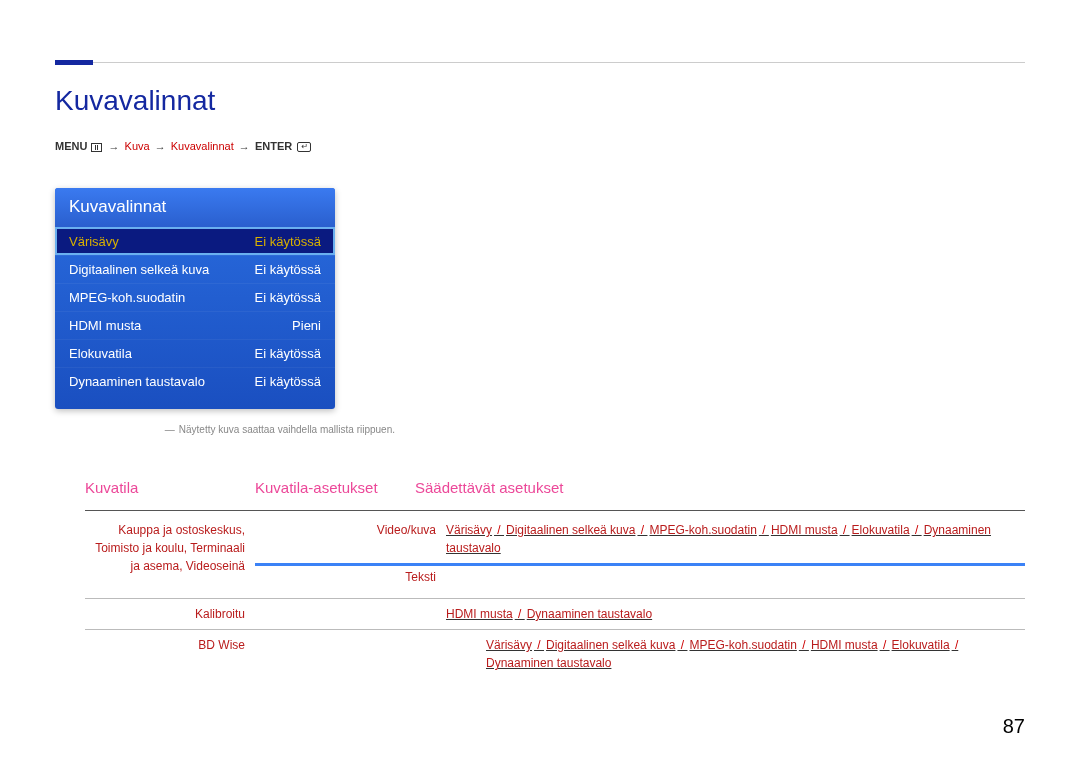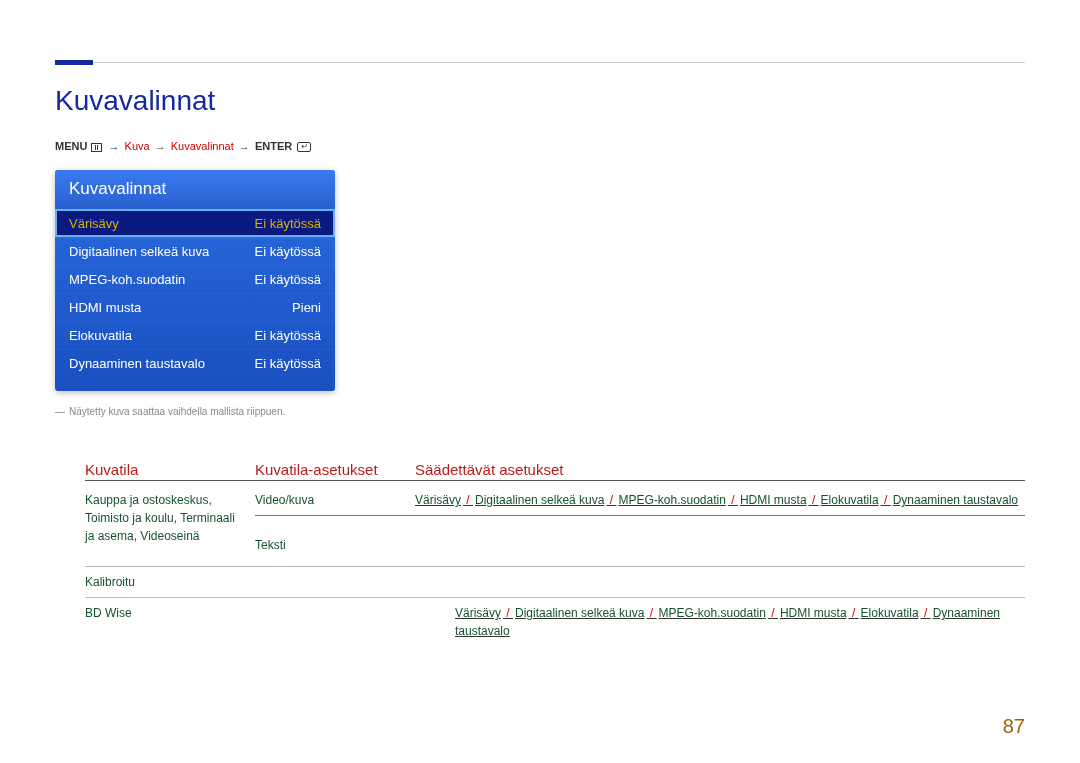--- a/index.html
+++ b/index.html
@@ -9,21 +9,21 @@
   
   .accent-bar { position: absolute; top: 60px; left: 55px; width: 38px; height: 5px; background: #1428a0; }
   .top-rule { position: absolute; top: 62px; left: 55px; right: 55px; border-top: 1px solid #ccc; }
 
   .main-title { color: #1428a0; font-size: 28px; font-weight: 400; margin-top: 25px; margin-bottom: 22px; }
 
   .content { display: flex; flex-direction: column; }
   .left-col { width: 340px; flex-shrink: 0; }
   .right-col { flex: 1; margin-left: 30px; }
 
-  .menu-path { font-size: 11px; color: #333; margin-bottom: 16px; line-height: 1.4; }
+  .menu-path { font-size: 11px; color: #333; margin-bottom: 34px; line-height: 1.4; }
   .menu-path .lbl-menu { font-weight: bold; }
   .menu-path .arrow { margin: 0 2px; }
   .menu-path .red { color: #c00; }
   .icon-box {
     display: inline-block; width: 11px; height: 9px; border: 1px solid #333;
     vertical-align: middle; position: relative; margin: 0 1px;
   }
   .icon-box::before, .icon-box::after {
     content: ""; position: absolute; top: 1px; bottom: 1px; width: 1px; background: #333;
   }
@@ -52,45 +52,45 @@
     padding: 6px 14px; font-size: 13px; color: #fff;
     border-top: 1px solid rgba(255,255,255,0.05);
   }
   .osd-row.selected {
     background: #0a1a80; color: #d8b000;
     outline: 2px solid #6ab0f0; outline-offset: -2px;
   }
   .osd-row .val { text-align: center; }
   .osd-pad { height: 14px; }
 
-  .osd-footnote { font-size: 10px; color: #888; margin-top: 14px; line-height: 1.4; }
+  .osd-footnote { font-size: 10px; color: #888; margin-top: 14px; line-height: 1.4; text-align: right; }
   .osd-footnote .dash { margin-right: 4px; }
 
   
   .tbl { width: 100%; font-size: 12px; }
   .tbl-head {
-    display: flex; border-bottom: 1px solid #555; padding-bottom: 2px; margin-bottom: 4px;
-    font-size: 15px; color: #b91c1c;
+    display: flex; border-bottom: 1px solid #555; padding-bottom: 14px; margin-bottom: 4px;
+    font-size: 15px; color: #ec4899;
   }
   .th1 { width: 170px; }
   .th2 { width: 160px; }
   .th3 { flex: 1; }
 
   .tbl-body-row { display: flex; border-bottom: 1px solid #bbb; padding: 6px 0; }
   .tbl-body-row:last-child { border-bottom: none; gap: 20px; }
   .td1 { width: 170px; padding-right: 10px; }
-  .td2 { width: 160px; padding-right: 10px; }
+  .td2 { width: 160px; padding-right: 10px; margin-left: 31px; }
   .td3 { flex: 1; text-decoration: underline; }
   .sub-row { display: flex; padding-bottom: 6px; }
-  .sub-row + .sub-row { padding-top: 20px; border-top: 1px solid #3b82f6; }
-  .tbl .red { color: #14532d; }
+  .sub-row + .sub-row { padding-top: 2px; border-top: 3px solid #3b82f6; }
+  .tbl .red { color: #b91c1c; text-align: right; }
   .tbl .sep { color: #c00; margin: 0 2px; }
   .tbl .line { line-height: 1.5; }
 
-  .page-num { position: absolute; bottom: 25px; right: 55px; font-size: 20px; color: #a16207; }
+  .page-num { position: absolute; bottom: 25px; right: 55px; font-size: 20px; color: #000000; }
 </style>
 </head>
 <body>
 
 <div class="page">
   <div class="top-rule"></div>
   <div class="accent-bar"></div>
 
   <div class="content">
     <div class="left-col">
@@ -163,20 +163,23 @@
             </div>
             <div class="sub-row">
               <div class="td2 red line">Teksti</div>
             </div>
           </div>
         </div>
 
         <div class="tbl-body-row">
           <div class="td1 red line">Kalibroitu</div>
           <div class="td2 red line"></div>
+          <div class="td3 line">
+            <span class="red">HDMI musta</span><span class="sep"> / </span><span class="red">Dynaaminen taustavalo</span>
+          </div>
         </div>
 
         <div class="tbl-body-row">
           <div class="td1 red line">BD Wise</div>
           <div class="td2 red line"></div>
           <div class="td3 line">
             <span class="red">Värisävy</span><span class="sep"> / </span><span class="red">Digitaalinen selkeä kuva</span><span class="sep"> / </span><span class="red">MPEG-koh.suodatin</span><span class="sep"> / </span><span class="red">HDMI musta</span><span class="sep"> / </span><span class="red">Elokuvatila</span><span class="sep"> / </span><span class="red">Dynaaminen taustavalo</span>
           </div>
         </div>
 

